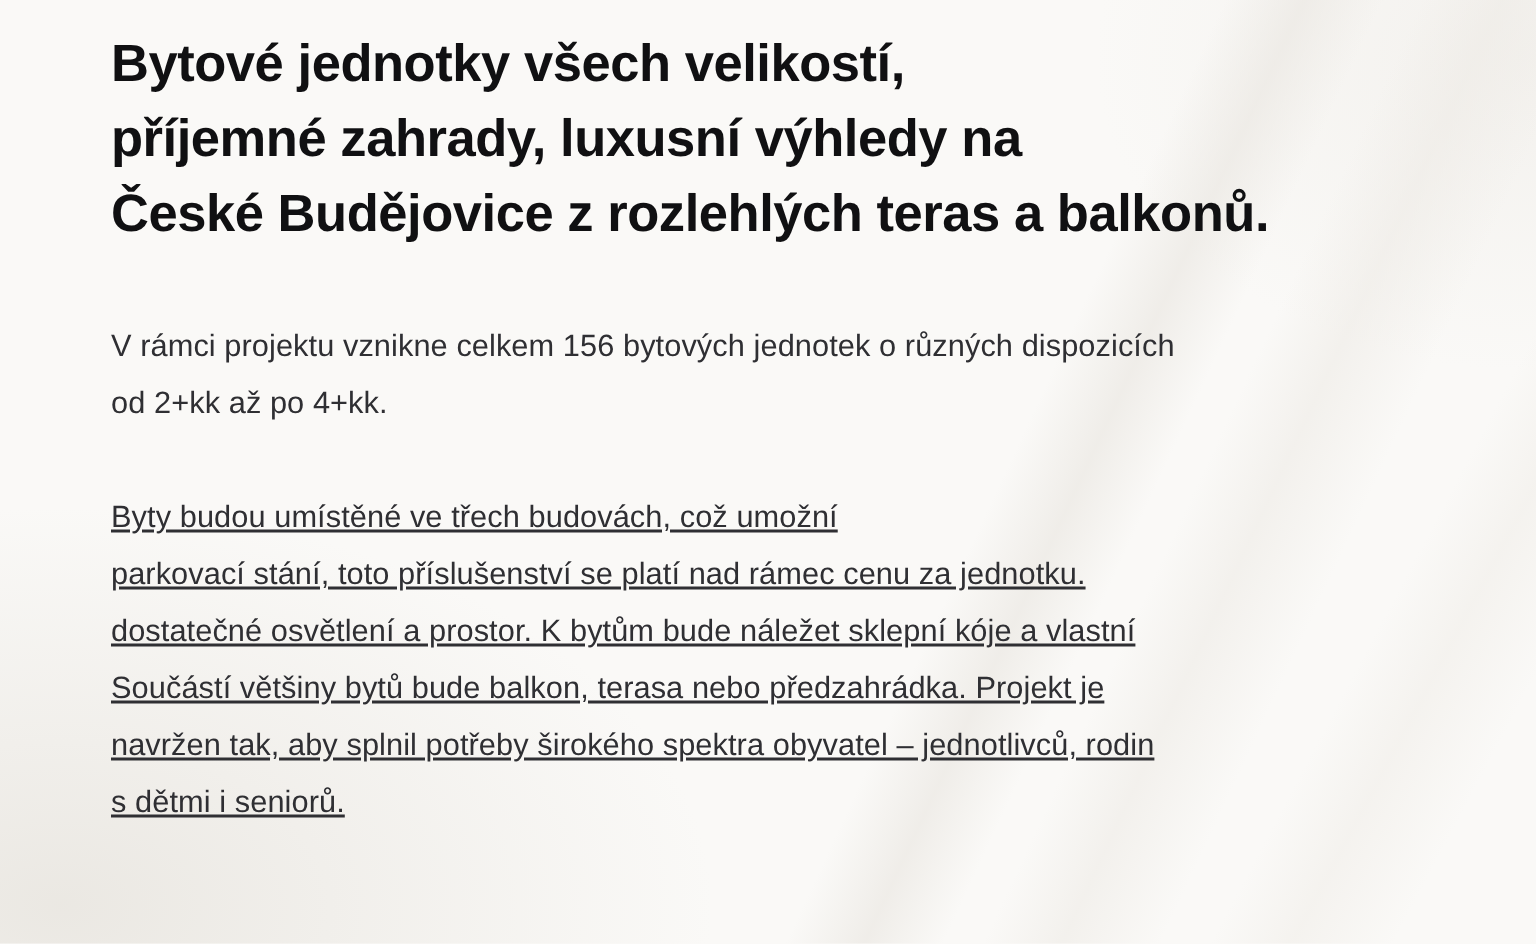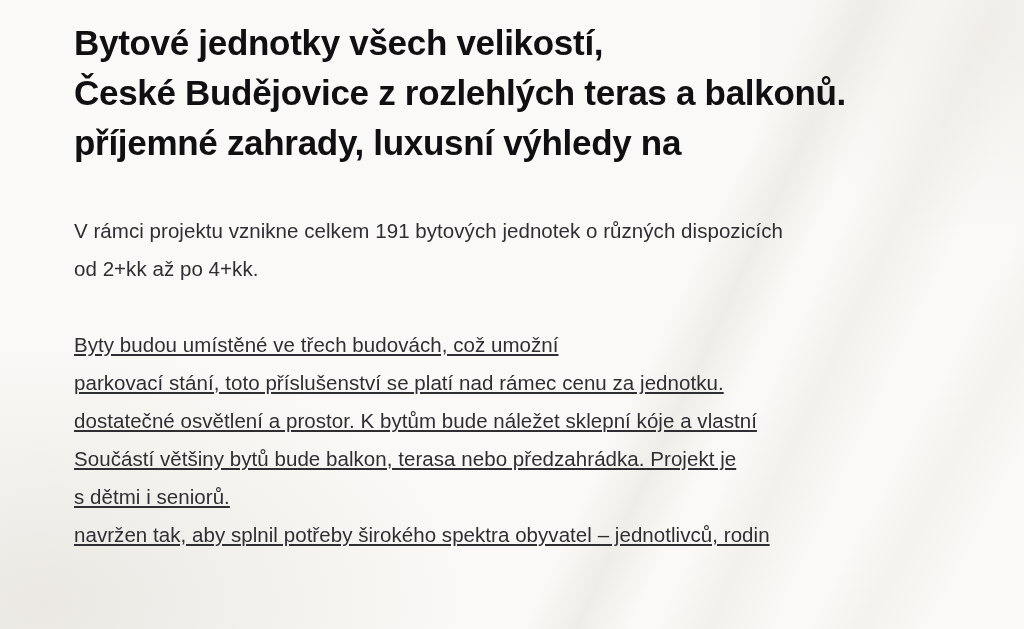--- a/index.html
+++ b/index.html
@@ -69,34 +69,34 @@
 </style>
 </head>
 <body>
 
 <div class="bg-layer"></div>
 
 <div class="page">
 
   <h1 class="headline">
     <span class="hl-line">Bytové jednotky všech velikostí,</span>
+    <span class="hl-line">příjemné zahrady, luxusní výhledy na</span>
     <span class="hl-line">České Budějovice z rozlehlých teras a balkonů.</span>
-    <span class="hl-line">příjemné zahrady, luxusní výhledy na</span>
   </h1>
 
   <div class="body-copy">
 
     <p class="para">
-      <span class="ln">V rámci projektu vznikne celkem 191 bytových jednotek o různých dispozicích</span>
+      <span class="ln">V rámci projektu vznikne celkem 156 bytových jednotek o různých dispozicích</span>
       <span class="ln">od 2+kk až po 4+kk.</span>
     </p>
 
     <p class="para">
       <span class="ln">Byty budou umístěné ve třech budovách, což umožní</span>
       <span class="ln">parkovací stání, toto příslušenství se platí nad rámec cenu za jednotku.</span>
       <span class="ln">dostatečné osvětlení a prostor. K bytům bude náležet sklepní kóje a vlastní</span>
       <span class="ln">Součástí většiny bytů bude balkon, terasa nebo předzahrádka. Projekt je</span>
+      <span class="ln">navržen tak, aby splnil potřeby širokého spektra obyvatel – jednotlivců, rodin</span>
       <span class="ln">s dětmi i seniorů.</span>
-      <span class="ln">navržen tak, aby splnil potřeby širokého spektra obyvatel – jednotlivců, rodin</span>
     </p>
 
   </div>
 </div>
 
 </body></html>

